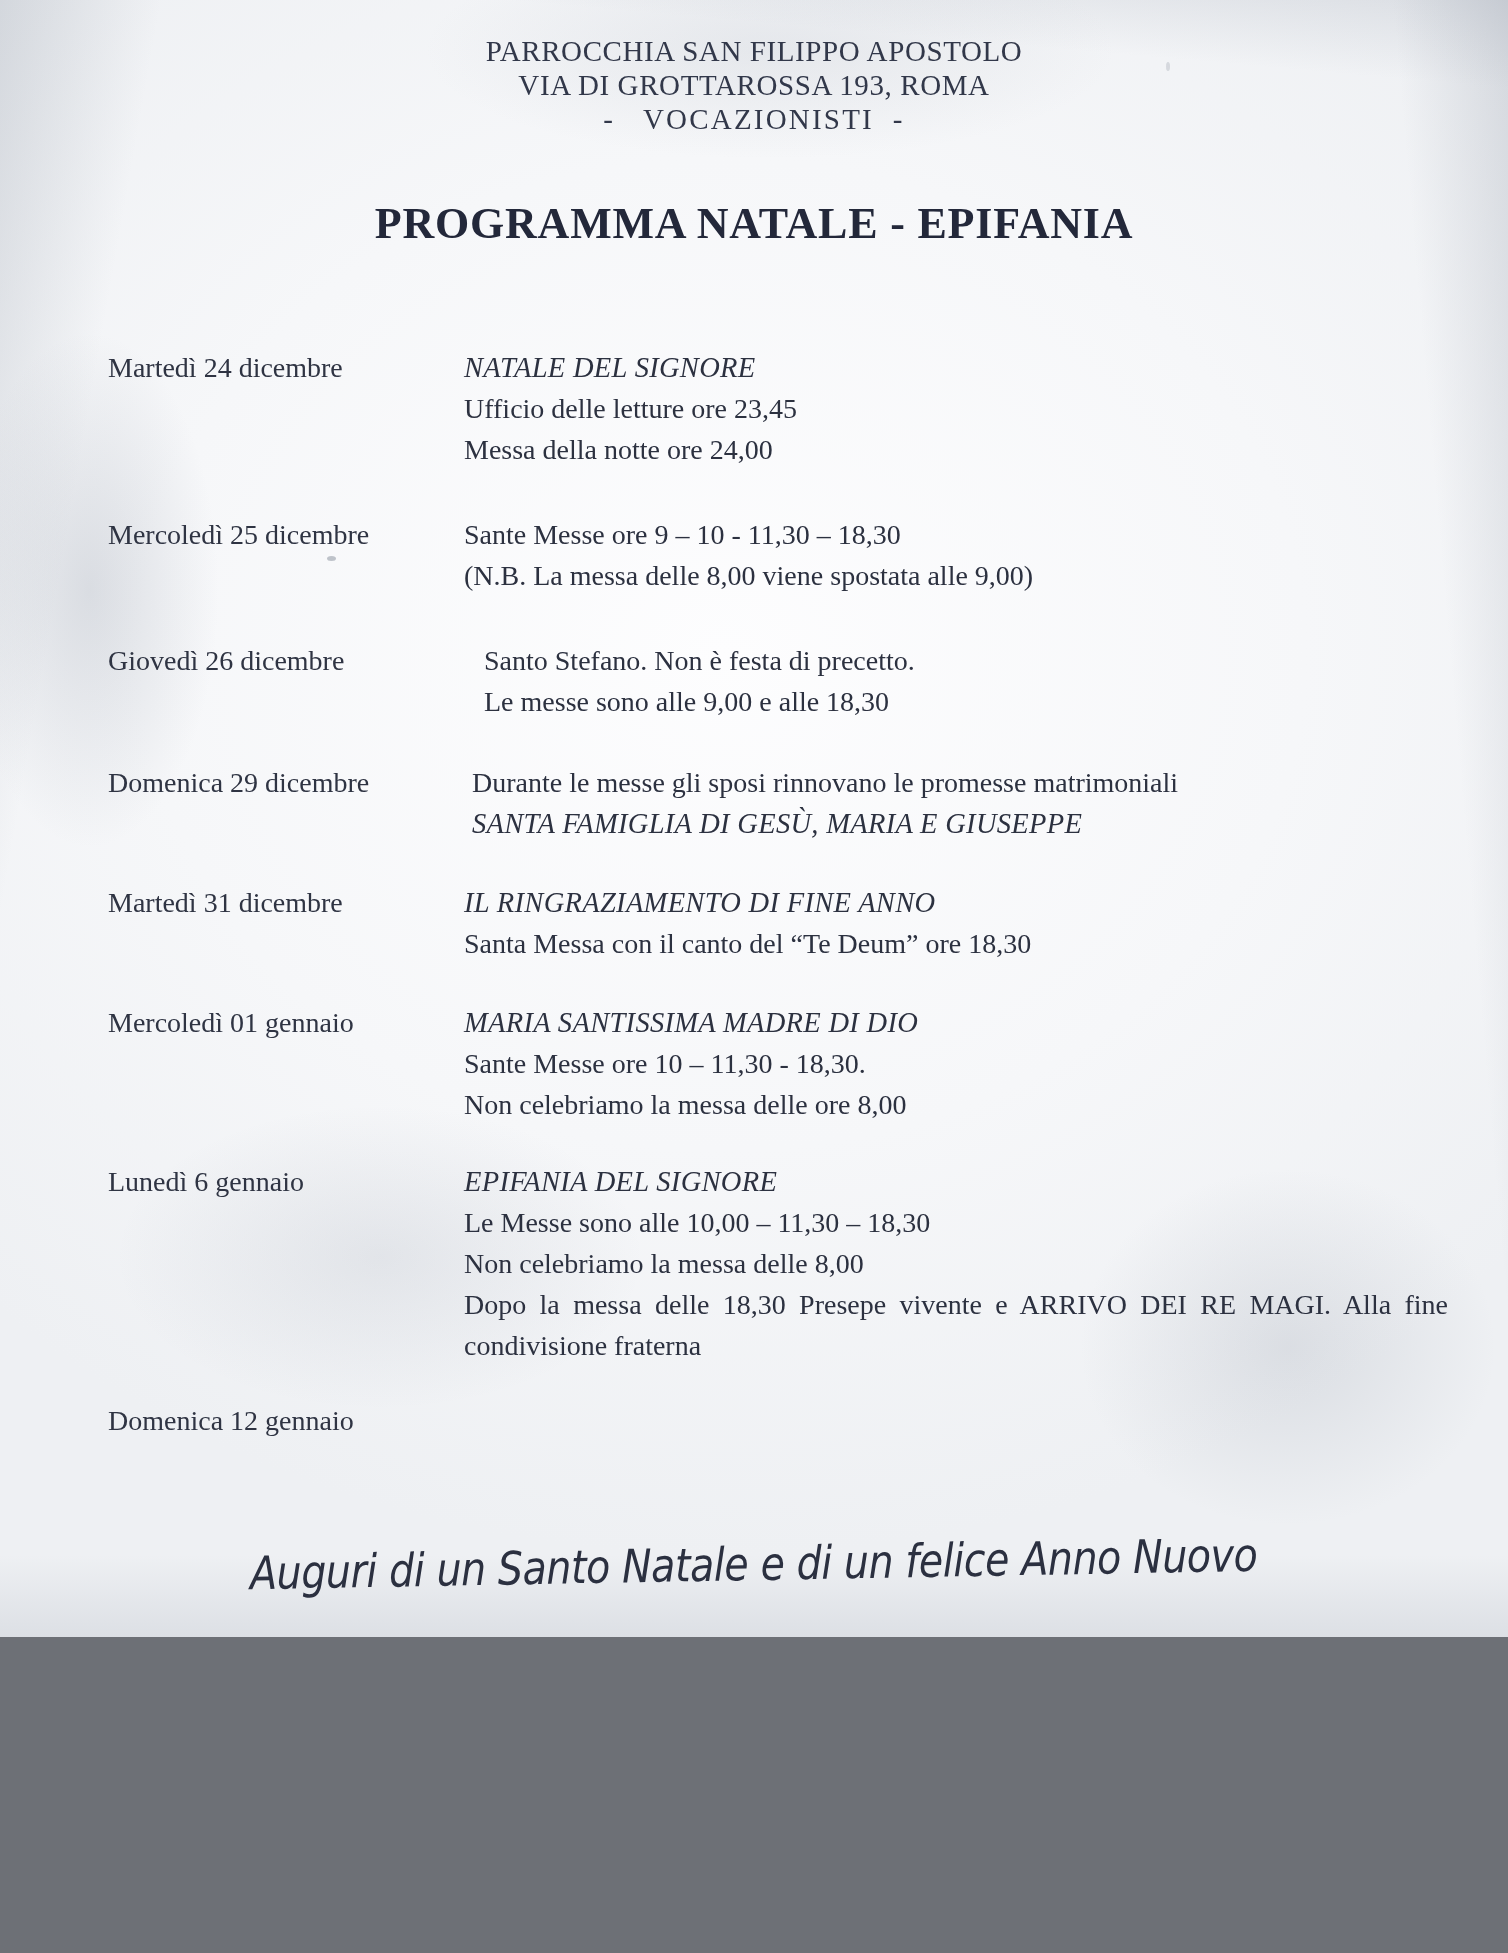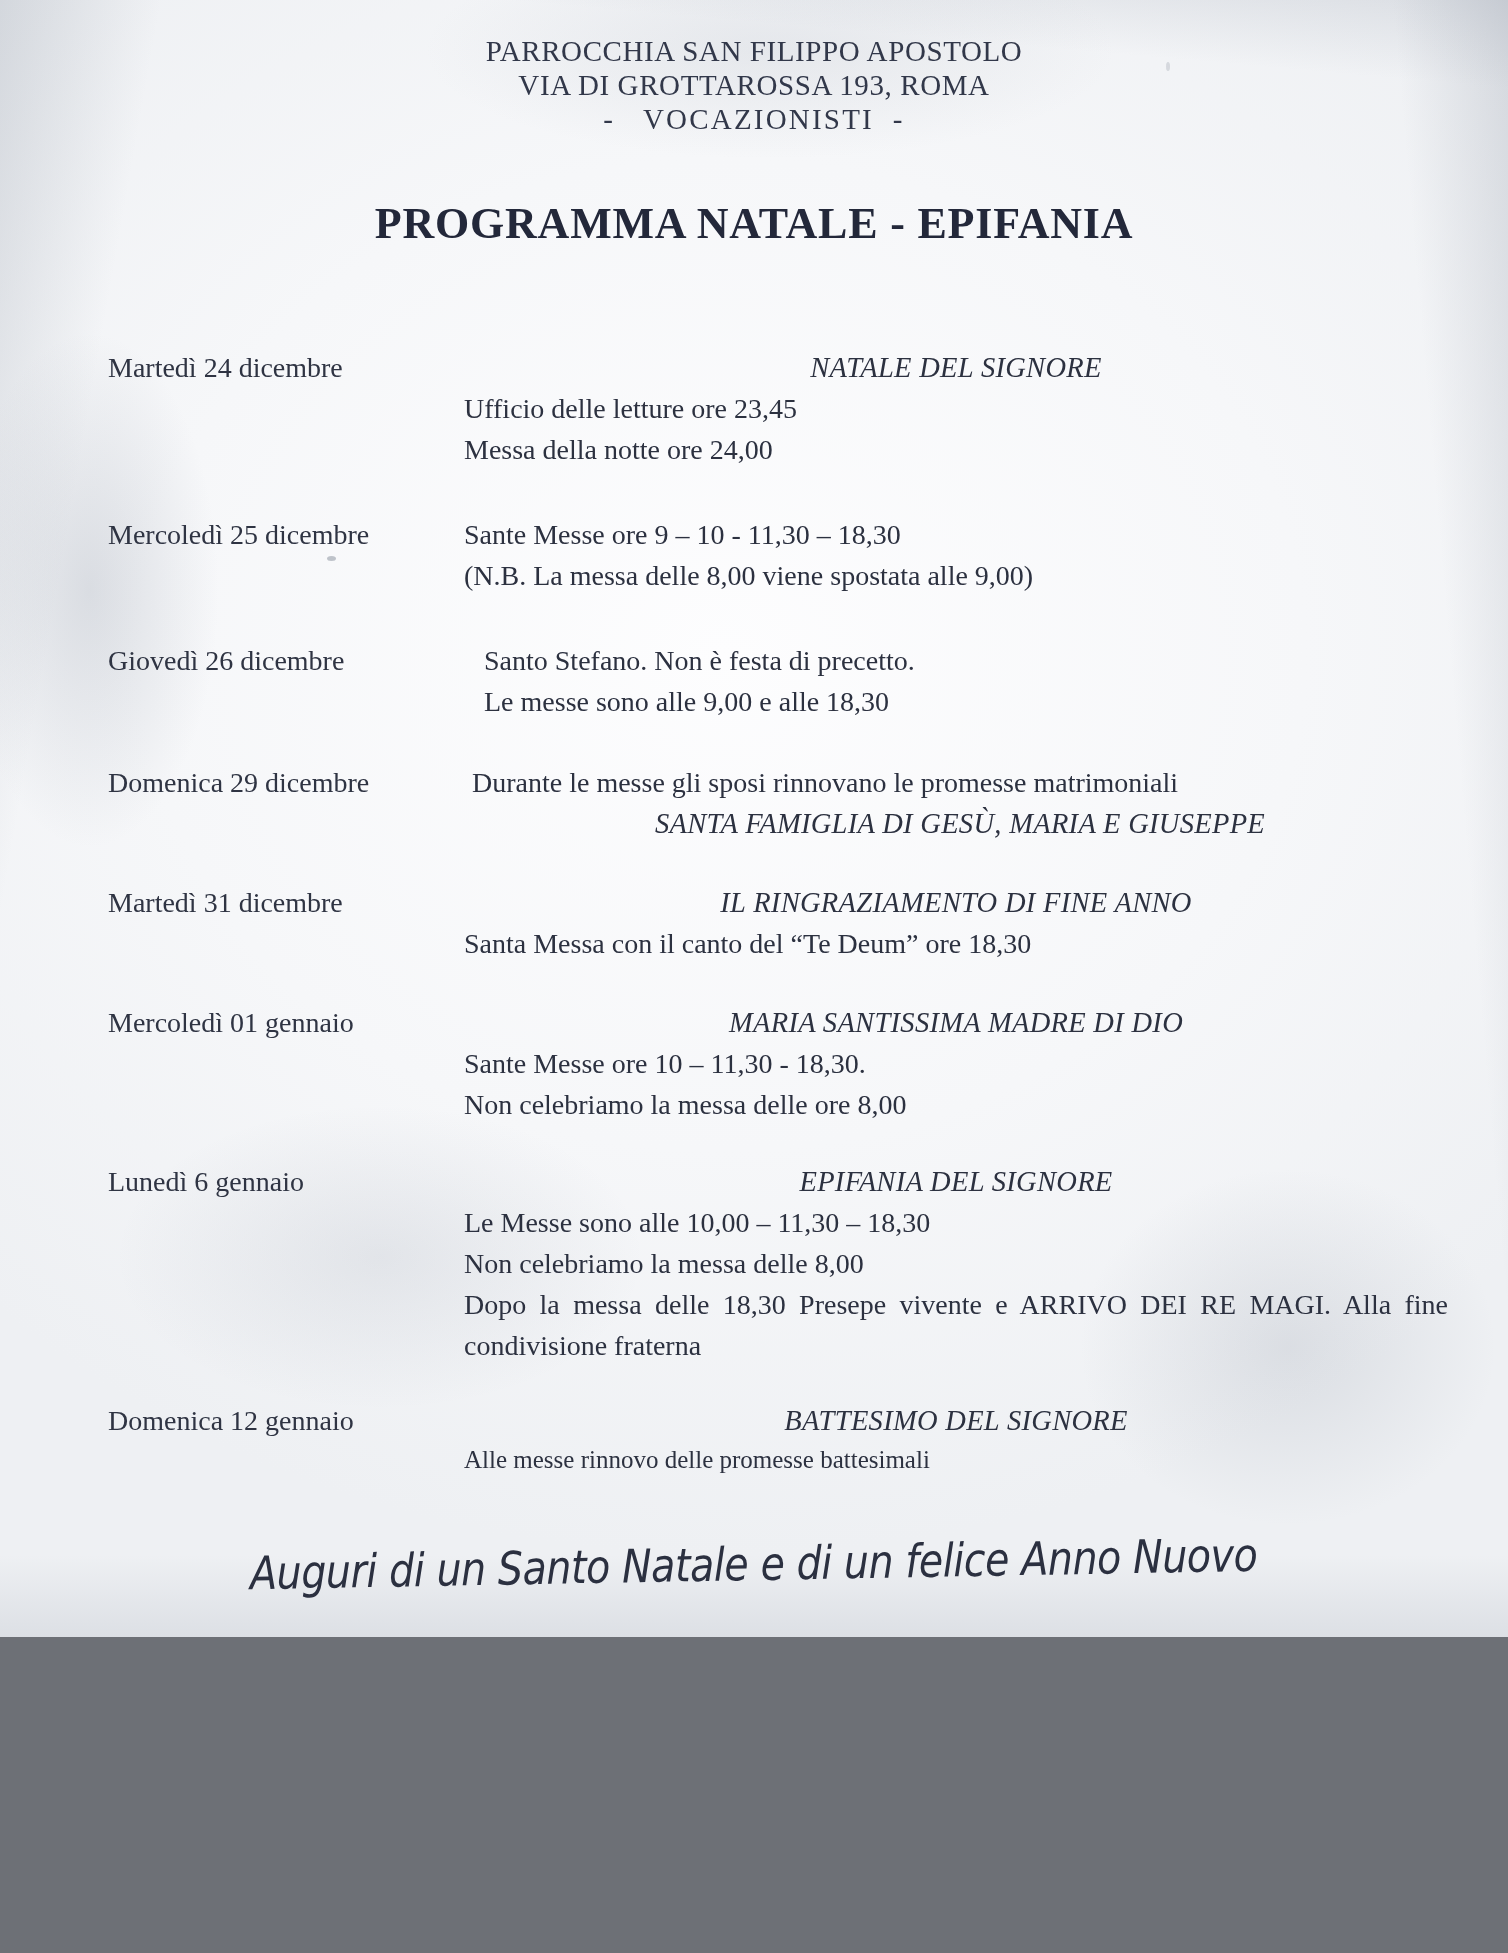--- a/index.html
+++ b/index.html
@@ -112,21 +112,20 @@
   }
   .line {
     font-size: 28px;
     line-height: 41px;
     color: #2c3140;
   }
   .line.feast {
     font-style: italic;
     letter-spacing: 0.3px;
     font-size: 28.5px;
-    text-align: center;
   }
   .line.justify {
     text-align: justify;
     text-align-last: left;
   }
   .line.small {
     font-size: 25px;
     line-height: 38px;
   }
 
@@ -247,24 +246,20 @@
         <div class="entry-body">
           <div class="line feast">EPIFANIA DEL SIGNORE</div>
           <div class="line">Le Messe sono alle 10,00 – 11,30 – 18,30</div>
           <div class="line">Non celebriamo la messa delle 8,00</div>
           <div class="line justify">Dopo la messa delle 18,30 Presepe vivente e ARRIVO DEI RE MAGI. Alla fine condivisione fraterna</div>
         </div>
       </div>
 
       <div class="entry e-12">
         <div class="entry-date">Domenica 12 gennaio</div>
-        <div class="entry-body">
-          <div class="line feast">BATTESIMO DEL SIGNORE</div>
-          <div class="line small">Alle messe rinnovo delle promesse battesimali</div>
-        </div>
       </div>
 
     </div>
   </div>
 
   <div class="greeting">Auguri di un Santo Natale e di un felice Anno Nuovo</div>
 
 </div>
 
 </body></html>

